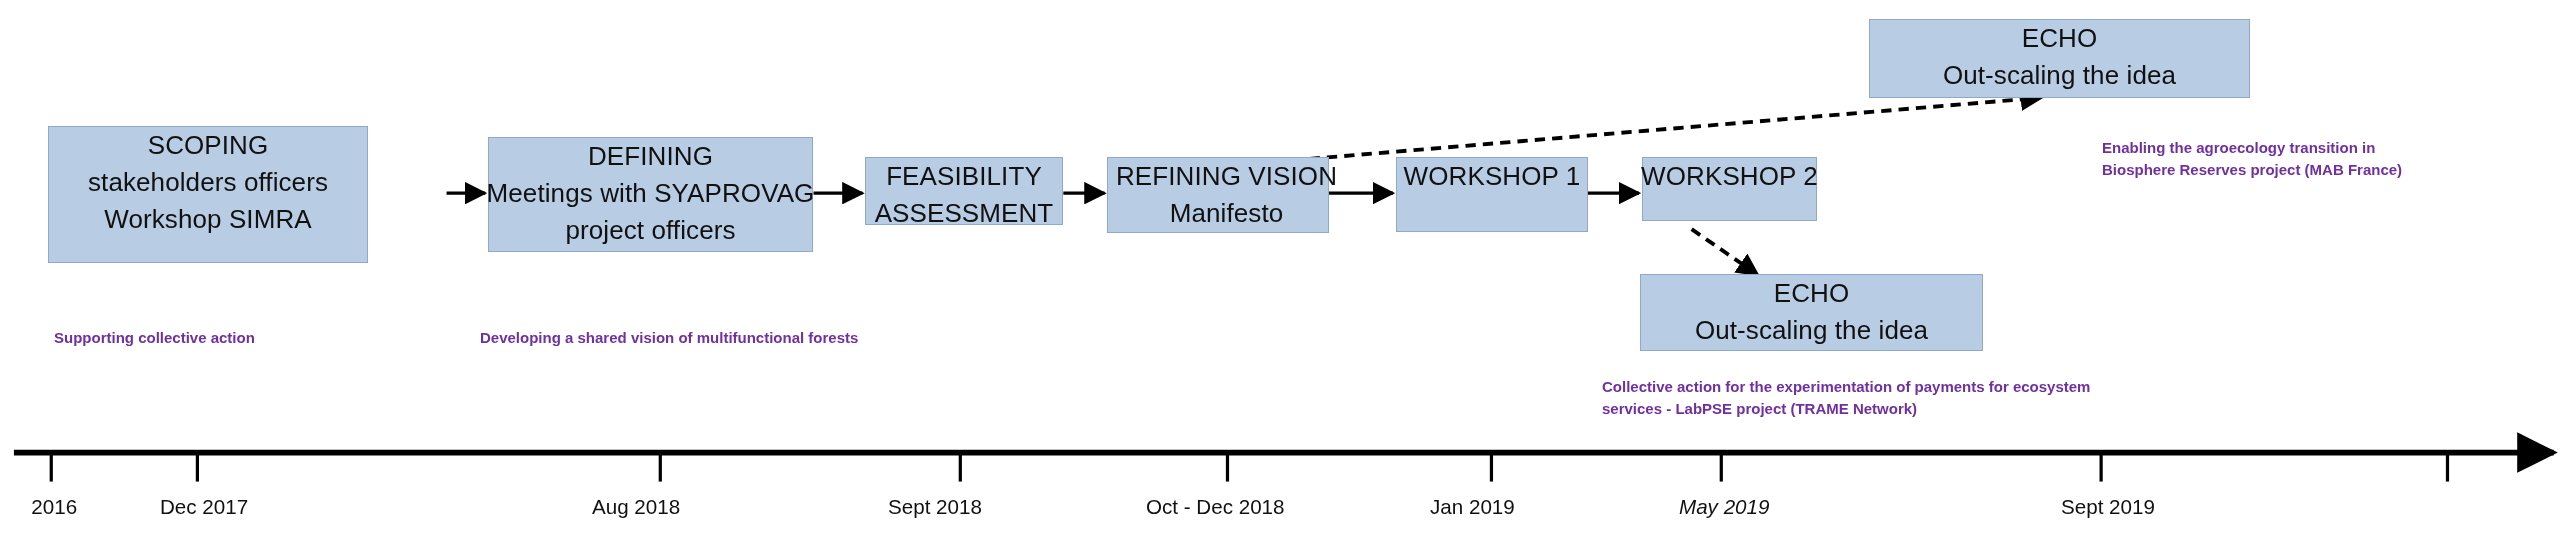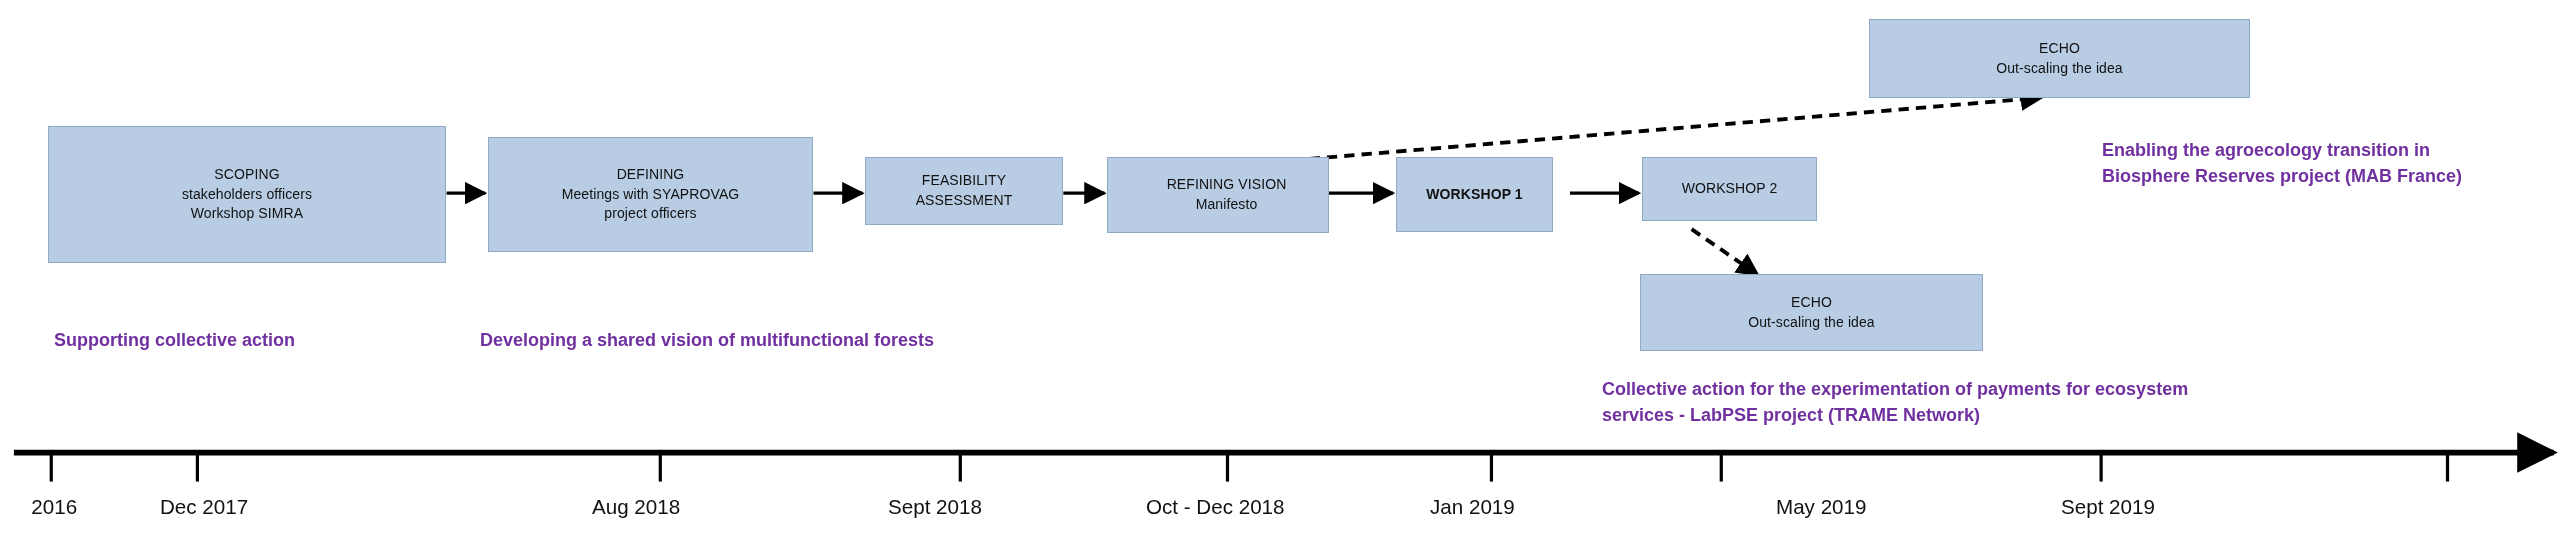--- a/index.html
+++ b/index.html
@@ -20,36 +20,36 @@
 
   
   .pbox {
     position: absolute;
     box-sizing: border-box;
     background: #b8cce4;
     border: 1.3px solid #8faac8;
     display: flex;
     flex-direction: column;
     align-items: center;
-    justify-content: center;
+    justify-content: flex-start;
     text-align: center;
     color: #111111;
-    font-size: 14px;
+    font-size: 26px;
     line-height: 1.42;
     letter-spacing: 0.1px;
     z-index: 4;
   }
   .pbox .ln { display: block; white-space: nowrap; }
 
   
   .caption {
     position: absolute;
     color: #7030a0;
     font-weight: bold;
-    font-size: 18px;
+    font-size: 15px;
     line-height: 1.45;
     z-index: 5;
   }
 
   
   #overlay {
     position: absolute;
     left: 0;
     top: 0;
     width: 2576px;
@@ -106,21 +106,21 @@
       <line x1="1024" y1="703" x2="1024" y2="748"></line>
       <line x1="1490" y1="703" x2="1490" y2="748"></line>
       <line x1="1905" y1="703" x2="1905" y2="748"></line>
       <line x1="2315" y1="703" x2="2315" y2="748"></line>
       <line x1="2672" y1="703" x2="2672" y2="748"></line>
       <line x1="3262" y1="703" x2="3262" y2="748"></line>
       <line x1="3800" y1="703" x2="3800" y2="748"></line>
     </g>
   </svg>
 
-  <div class="pbox" style="left:48px; top:126px; width:398px; height:137px;">
+  <div class="pbox" style="left:48px; top:126px; width:320px; height:137px;">
     <span class="ln">SCOPING</span>
     <span class="ln">stakeholders officers</span>
     <span class="ln">Workshop SIMRA</span>
   </div>
 
   <div class="pbox" style="left:488px; top:137px; width:325px; height:115px;">
     <span class="ln">DEFINING</span>
     <span class="ln">Meetings with SYAPROVAG</span>
     <span class="ln">project officers</span>
   </div>
@@ -128,21 +128,21 @@
   <div class="pbox" style="left:865px; top:157px; width:198px; height:68px;">
     <span class="ln">FEASIBILITY</span>
     <span class="ln">ASSESSMENT</span>
   </div>
 
   <div class="pbox" style="left:1107px; top:157px; width:222px; height:76px;padding-left:17px;">
     <span class="ln">REFINING VISION</span>
     <span class="ln">Manifesto</span>
   </div>
 
-  <div class="pbox" style="left:1396px; top:157px; width:157px; height:75px;font-weight:bold;">
+  <div class="pbox" style="left:1396px; top:157px; width:192px; height:75px;">
     <span class="ln">WORKSHOP 1</span>
   </div>
 
   <div class="pbox" style="left:1642px; top:157px; width:175px; height:64px;">
     <span class="ln">WORKSHOP 2</span>
   </div>
 
   <div class="pbox" style="left:1869px; top:19.3px; width:381px; height:79px;">
     <span class="ln">ECHO</span>
     <span class="ln">Out-scaling the idea</span>
@@ -182,21 +182,21 @@
   </div>
   <div class="tick-label" style="left:876px; top:495px;">
     <span>Sept 2018</span>
   </div>
   <div class="tick-label" style="left:1134px; top:495px;">
     <span>Oct - Dec 2018</span>
   </div>
   <div class="tick-label" style="left:1418px; top:495px;">
     <span>Jan 2019</span>
   </div>
-  <div class="tick-label" style="left:1764px; top:495px;">
+  <div class="tick-label" style="left:1667px; top:495px;font-style:italic;">
     <span>May 2019</span>
   </div>
   <div class="tick-label" style="left:2049px; top:495px;">
     <span>Sept 2019</span>
   </div>
 
 </div>
 
 
 </body></html>

